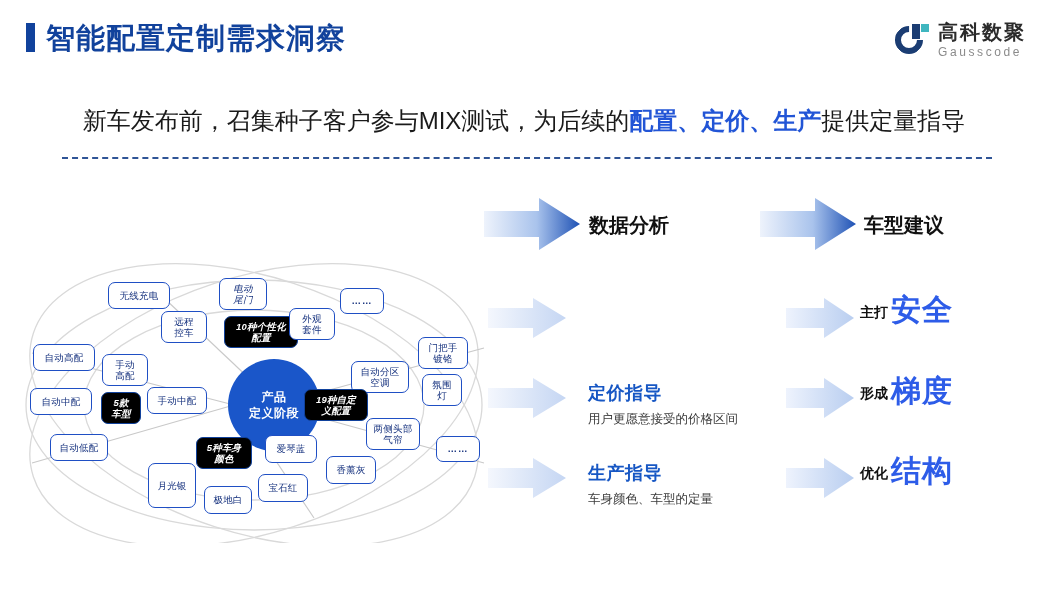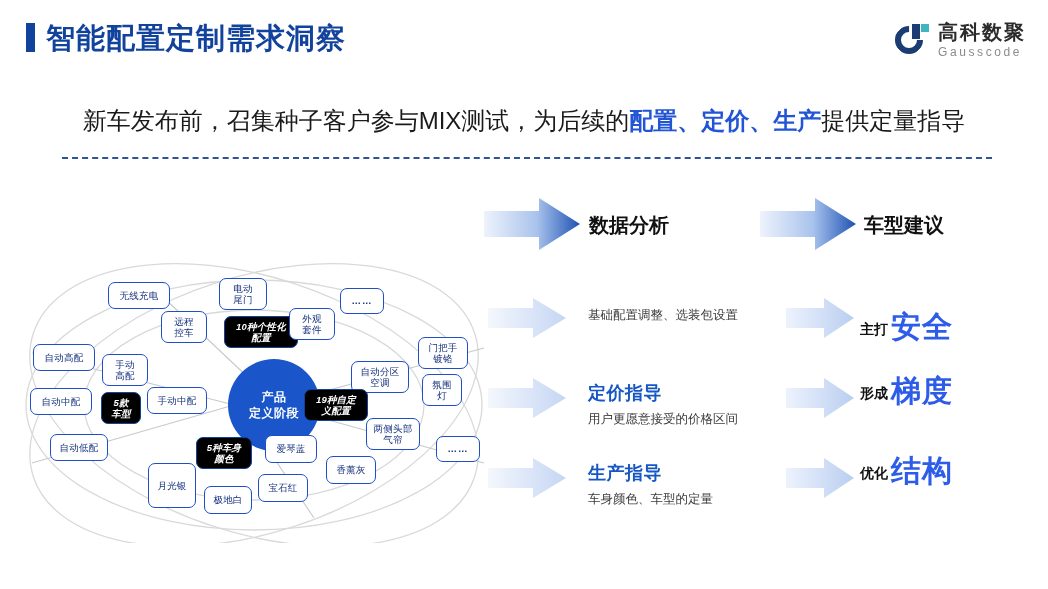--- a/index.html
+++ b/index.html
@@ -44,21 +44,21 @@
   
   .mrow{position:absolute;left:588px;width:240px;}
   .mrow .mt{font-size:18px;font-weight:bold;color:#1757c4;letter-spacing:.5px;white-space:nowrap;}
   .mrow .ms{font-size:12.5px;color:#3b3b3b;margin-top:6px;white-space:nowrap;}
   .m1{top:301px;} .m2{top:381px;} .m3{top:461px;}
 
   
   .rrow{position:absolute;left:860px;display:flex;align-items:flex-end;gap:3px;white-space:nowrap;}
   .rrow .rp{font-size:14px;font-weight:bold;color:#111;padding-bottom:3px;}
   .rrow .rb{font-size:30px;font-weight:bold;color:#2d5ce8;letter-spacing:1px;line-height:1;}
-  .r1{top:312px;} .r2{top:376px;} .r3{top:456px;}
+  .r1{top:295px;} .r2{top:376px;} .r3{top:456px;}
 
   
   .map{position:absolute;left:14px;top:258px;width:480px;height:285px;}
   .map svg{position:absolute;left:0;top:0;}
   .node{position:absolute;box-sizing:border-box;display:flex;align-items:center;justify-content:center;text-align:center;border-radius:7px;font-size:9.5px;line-height:1.2;letter-spacing:.2px;}
   .node.plain{background:#fff;border:1.6px solid #1f4fc4;color:#14307d;font-weight:500;}
   .node.fill{background:#000000;border:1.6px solid #11429c;color:#fff;font-weight:bold;font-style:italic;}
   .node.dots{color:#14307d;font-weight:bold;letter-spacing:1px;}
   .center{position:absolute;left:214px;top:101px;width:92px;height:92px;border-radius:50%;background:#1a56c9;color:#fff;display:flex;flex-direction:column;align-items:center;justify-content:center;font-size:12px;font-weight:bold;line-height:1.35;letter-spacing:.5px;}
 </style>
@@ -179,21 +179,20 @@
           <linearGradient id="gr3" x1="0" y1="0" x2="1" y2="0">
             <stop offset="0" stop-color="#eef3fd"></stop>
             <stop offset="1" stop-color="#b9cef0"></stop>
           </linearGradient>
         </defs>
         <path d="M0 10 H38 V0 L68 20 L38 40 V30 H0 Z" fill="url(#gr3)"></path>
       </svg>
   </div>
 
   <div class="mrow m1">
-    <div class="ms">基础配置调整、选装包设置</div>
   </div>
   <div class="mrow m2">
     <div class="mt">定价指导</div>
     <div class="ms">用户更愿意接受的价格区间</div>
   </div>
   <div class="mrow m3">
     <div class="mt">生产指导</div>
     <div class="ms">车身颜色、车型的定量</div>
   </div>
 
@@ -226,21 +225,21 @@
         <line x1="240" y1="125" x2="150" y2="40"></line>
         <line x1="240" y1="170" x2="300" y2="260"></line>
       </g>
     </svg>
     <div class="center">
       <span>产品</span>
       <span>定义阶段</span>
     </div>
     <div id="node-host">
         <div class="node plain" style="left: 94px; top: 24px; width: 62px; height: 27px;">无线充电</div>
-        <div class="node plain" style="left: 205px; top: 20px; width: 48px; height: 32px;">电动<br>尾门</div>
+        <div class="node plain" style="left: 205px; top: 20px; width: 48px; height: 32px; font-style: italic;">电动<br>尾门</div>
         <div class="node plain dots" style="left: 326px; top: 30px; width: 44px; height: 26px;">……</div>
         <div class="node plain" style="left: 147px; top: 53px; width: 46px; height: 32px;">远程<br>控车</div>
         <div class="node fill" style="left: 210px; top: 58px; width: 74px; height: 32px;">10种个性化<br>配置</div>
         <div class="node plain" style="left: 275px; top: 50px; width: 46px; height: 32px;">外观<br>套件</div>
         <div class="node plain" style="left: 404px; top: 79px; width: 50px; height: 32px;">门把手<br>镀铬</div>
         <div class="node plain" style="left: 19px; top: 86px; width: 62px; height: 27px;">自动高配</div>
         <div class="node plain" style="left: 88px; top: 96px; width: 46px; height: 32px;">手动<br>高配</div>
         <div class="node plain" style="left: 337px; top: 103px; width: 58px; height: 32px;">自动分区<br>空调</div>
         <div class="node plain" style="left: 408px; top: 116px; width: 40px; height: 32px;">氛围<br>灯</div>
         <div class="node plain" style="left: 16px; top: 130px; width: 62px; height: 27px;">自动中配</div>

